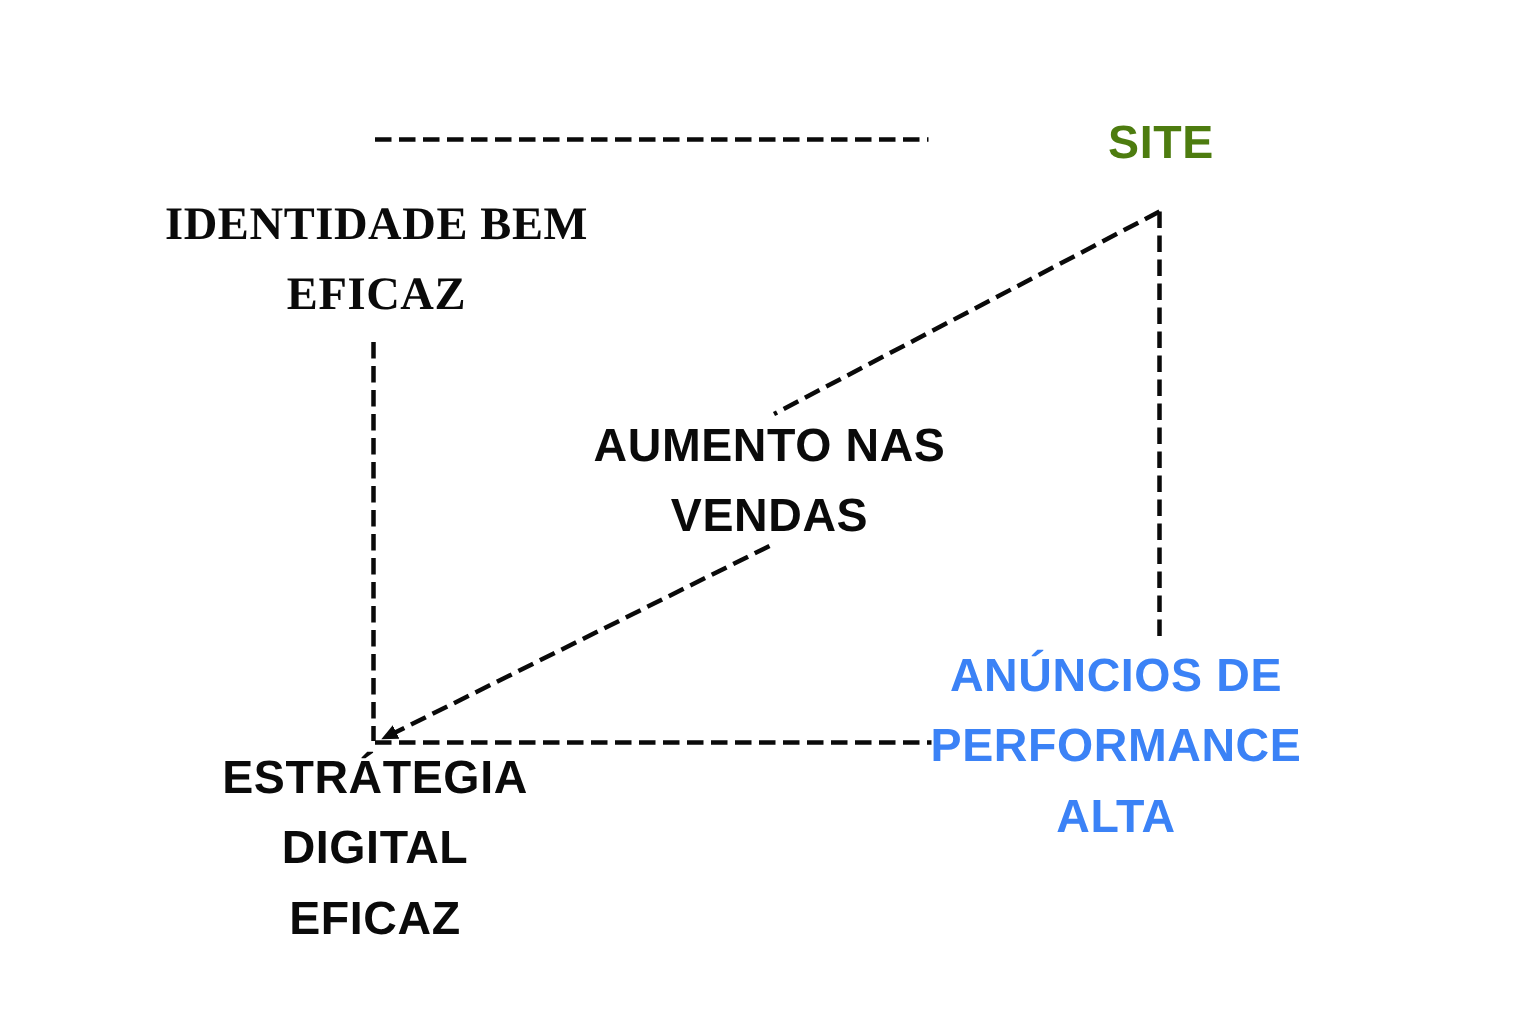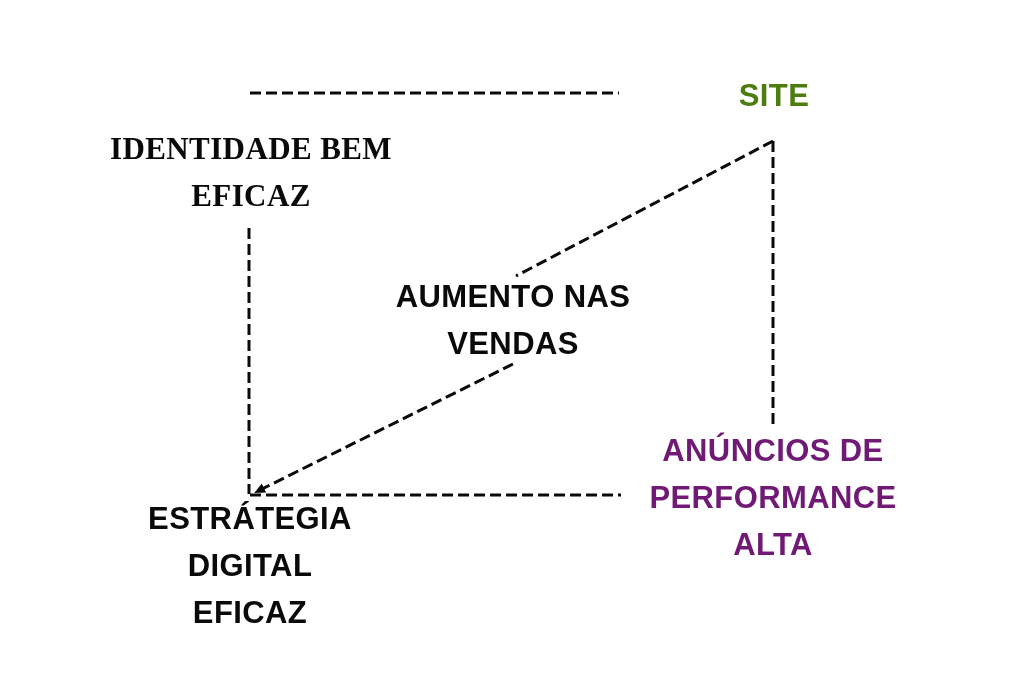--- a/index.html
+++ b/index.html
@@ -62,19 +62,19 @@
       </div>
       <div class="node" style="left: 513px; top: 320px; color: rgb(10, 10, 10);">
         <div class="node-line">AUMENTO NAS</div>
         <div class="node-line">VENDAS</div>
       </div>
       <div class="node" style="left: 250px; top: 565px; color: rgb(10, 10, 10);">
         <div class="node-line">ESTRÁTEGIA</div>
         <div class="node-line">DIGITAL</div>
         <div class="node-line">EFICAZ</div>
       </div>
-      <div class="node" style="left: 773px; top: 497px; color: #701a75;">
+      <div class="node" style="left: 744px; top: 497px; color: #3b82f6;">
         <div class="node-line">ANÚNCIOS DE</div>
         <div class="node-line">PERFORMANCE</div>
         <div class="node-line">ALTA</div>
       </div>
     </div>
 </div>
 
 </body></html>

